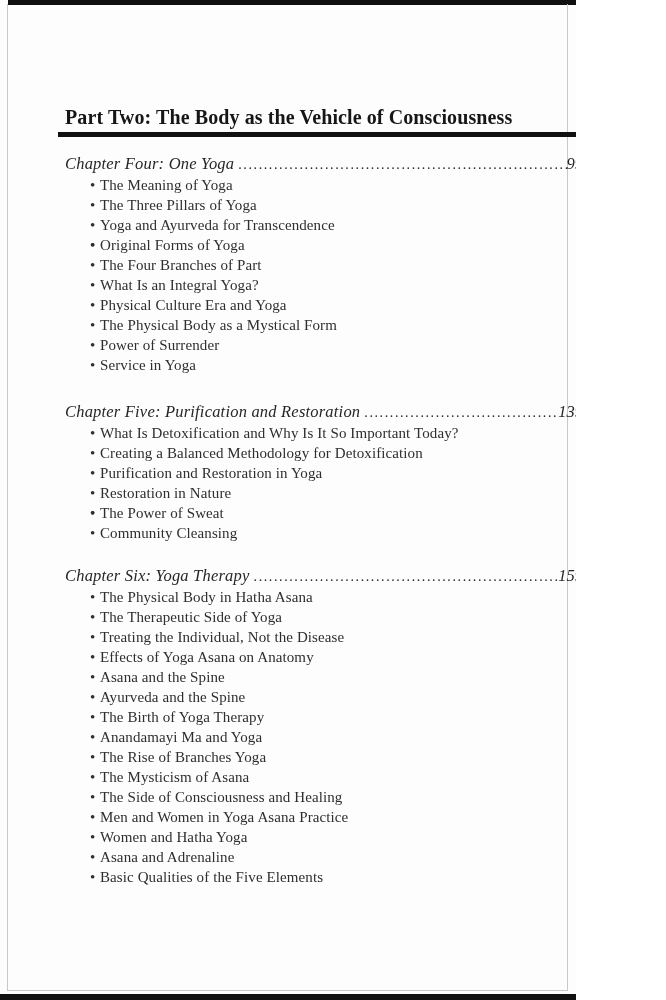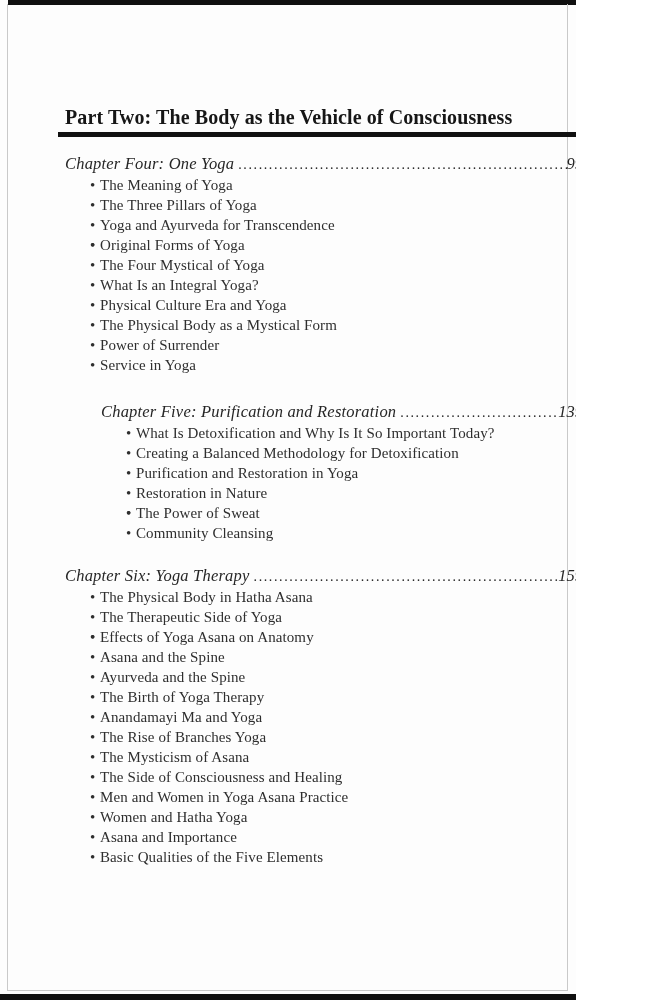--- a/index.html
+++ b/index.html
@@ -18,21 +18,21 @@
     position:absolute; left:7px; right:8px; top:4px; bottom:9px;
     border:1px solid #c9c9c9; border-top:none; pointer-events:none;
   }
   .content { position:absolute; left:65px; top:104px; width:518px; }
   .part-title {
     margin:0; font-size:20px; font-weight:bold; line-height:26px;
     color:#161616; letter-spacing:0.1px; white-space:nowrap;
   }
   .rule { height:5px; background:#111111; margin:2px 0 0 -7px; }
   .toc-section:nth-of-type(1) { margin-top:16px; }
-  .toc-section:nth-of-type(2) { margin-top:26px;margin-left:36px; }
+  .toc-section:nth-of-type(2) { margin-top:26px; }
   .toc-section:nth-of-type(3) { margin-top:22px; }
   .chapter-row {
     display:flex; align-items:baseline;
     font-style:italic; font-size:16.5px; line-height:21px; color:#262626;
   }
   .chapter-title { white-space:nowrap; letter-spacing:0.2px; }
   .leader {
     flex:1 1 auto; min-width:0; overflow:hidden; white-space:nowrap;
     font-style:normal; font-size:14px; letter-spacing:1.6px;
     margin-left:4px; color:#2a2a2a;
@@ -62,21 +62,21 @@
         <span class="chapter-title">Chapter Four: One Yoga</span>
         <span class="leader">........................................................................................................................................................</span>
         <span class="page-num">99</span>
       </div>
       <ul class="toc-items">
         <li class="toc-item"><span class="blt">•</span><span>The Meaning of Yoga</span></li>
         <li class="toc-item"><span class="blt">•</span><span>The Three Pillars of Yoga</span></li>
         <li class="toc-item"><span class="blt">•</span><span>Yoga and Ayurveda for Transcendence</span></li>
         <li class="toc-item"><span class="blt">•</span></li>
         <li class="toc-item"><span class="blt">•</span><span>Original Forms of Yoga</span></li>
-        <li class="toc-item"><span class="blt">•</span><span>The Four Mystical of Yoga</span></li>
+        <li class="toc-item"><span class="blt">•</span><span>The Four Branches of Part</span></li>
         <li class="toc-item"><span class="blt">•</span><span>What Is an Integral Yoga?</span></li>
         <li class="toc-item"><span class="blt">•</span><span>Physical Culture Era and Yoga</span></li>
         <li class="toc-item"><span class="blt">•</span><span>The Physical Body as a Mystical Form</span></li>
         <li class="toc-item"><span class="blt">•</span><span>Power of Surrender</span></li>
         <li class="toc-item"><span class="blt">•</span><span>Service in Yoga</span></li>
       </ul>
     </section>
 
     <section class="toc-section">
       <div class="chapter-row">
@@ -97,31 +97,31 @@
 
     <section class="toc-section">
       <div class="chapter-row">
         <span class="chapter-title">Chapter Six: Yoga Therapy</span>
         <span class="leader">........................................................................................................................................................</span>
         <span class="page-num">159</span>
       </div>
       <ul class="toc-items">
         <li class="toc-item"><span class="blt">•</span><span>The Physical Body in Hatha Asana</span></li>
         <li class="toc-item"><span class="blt">•</span><span>The Therapeutic Side of Yoga</span></li>
-        <li class="toc-item"><span class="blt">•</span></li>
+        <li class="toc-item"><span class="blt">•</span><span>Treating the Individual, Not the Disease</span></li>
         <li class="toc-item"><span class="blt">•</span><span>Effects of Yoga Asana on Anatomy</span></li>
         <li class="toc-item"><span class="blt">•</span><span>Asana and the Spine</span></li>
         <li class="toc-item"><span class="blt">•</span><span>Ayurveda and the Spine</span></li>
         <li class="toc-item"><span class="blt">•</span><span>The Birth of Yoga Therapy</span></li>
         <li class="toc-item"><span class="blt">•</span><span>Anandamayi Ma and Yoga</span></li>
         <li class="toc-item"><span class="blt">•</span><span>The Rise of Branches Yoga</span></li>
         <li class="toc-item"><span class="blt">•</span><span>The Mysticism of Asana</span></li>
         <li class="toc-item"><span class="blt">•</span><span>The Side of Consciousness and Healing</span></li>
         <li class="toc-item"><span class="blt">•</span><span>Men and Women in Yoga Asana Practice</span></li>
         <li class="toc-item"><span class="blt">•</span><span>Women and Hatha Yoga</span></li>
-        <li class="toc-item"><span class="blt">•</span><span>Asana and Importance</span></li>
+        <li class="toc-item"><span class="blt">•</span><span>Asana and Adrenaline</span></li>
         <li class="toc-item"><span class="blt">•</span><span>Basic Qualities of the Five Elements</span></li>
       </ul>
     </section>
   </div>
 
   <div class="bar-bottom"></div>
 </div>
 
 </body></html>

